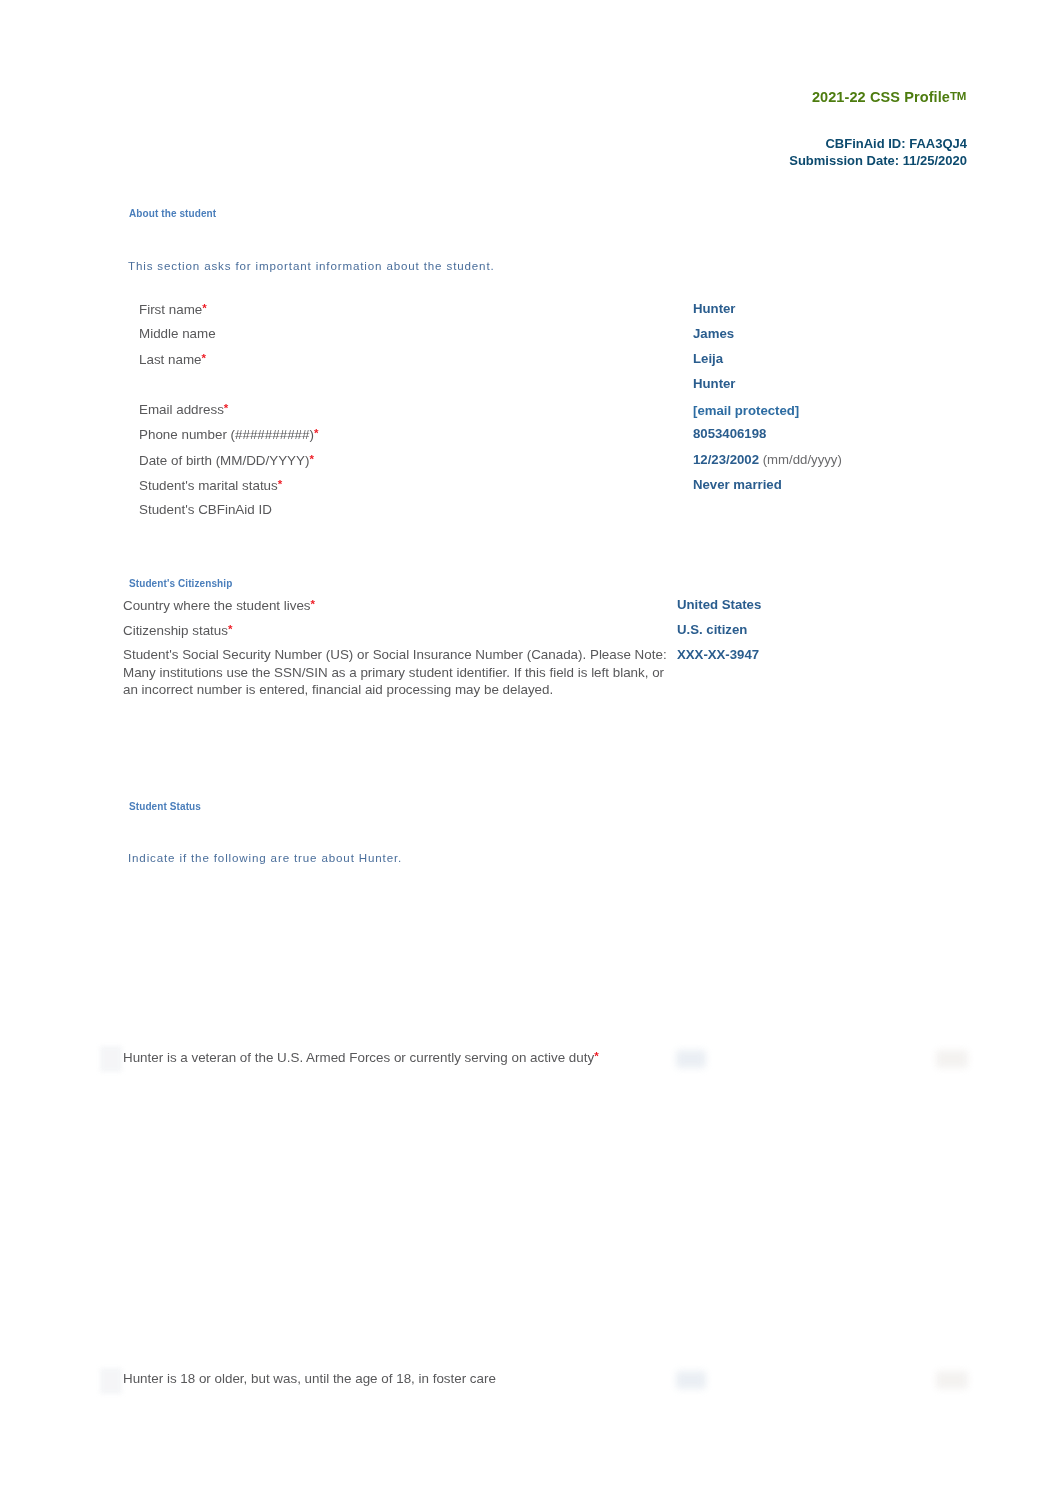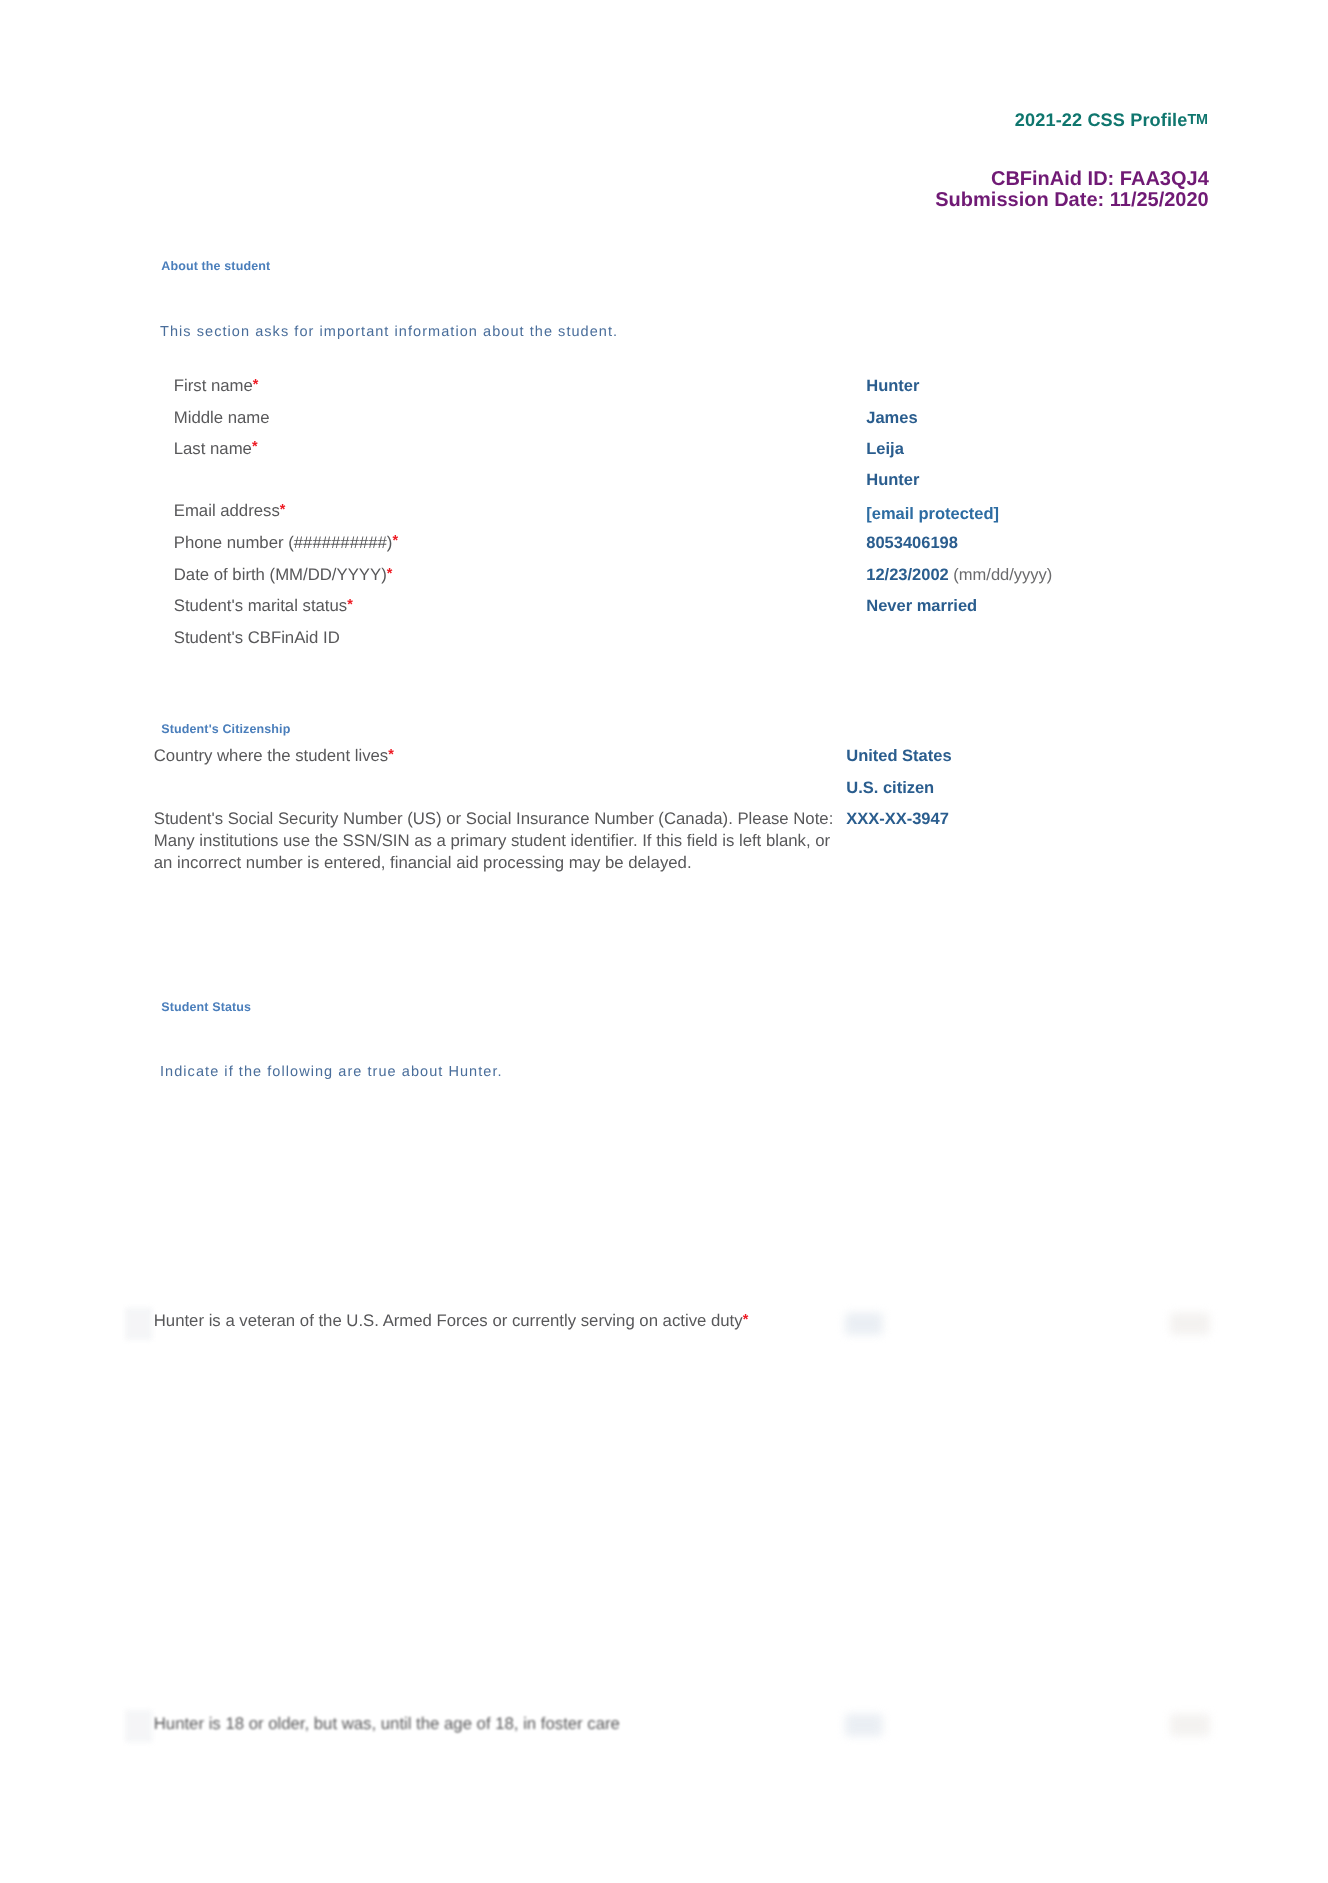--- a/index.html
+++ b/index.html
@@ -22,38 +22,38 @@
     height: 1506px;
   }
 
   
   .doc-title {
     position: absolute;
     top: 89px;
     right: 96px;
     font-size: 14.5px;
     font-weight: bold;
-    color: #0f766e;
+    color: #4d7c0f;
     letter-spacing: 0.1px;
     white-space: nowrap;
   }
   .doc-title .tm {
     font-size: 11.5px;
     vertical-align: 2px;
     letter-spacing: -0.3px;
   }
 
   .meta-block {
     position: absolute;
     top: 135px;
     right: 95px;
     text-align: right;
-    font-size: 16px;
-    font-weight: bold;
-    color: #701a75;
+    font-size: 13px;
+    font-weight: bold;
+    color: #0c4a6e;
     line-height: 17px;
     white-space: nowrap;
   }
 
   
   .section-title {
     position: absolute;
     left: 129px;
     font-size: 10px;
     font-weight: bold;
@@ -233,20 +233,21 @@
   <div class="section-title" style="top:578px;">Student's Citizenship</div>
 
   <div class="fields" style="top:596px;">
 
     <div class="row">
       <div class="label"><span>Country where the student lives</span><span class="req">*</span></div>
       <div class="value">United States</div>
     </div>
 
     <div class="row">
+      <div class="label"><span>Citizenship status</span><span class="req">*</span></div>
       <div class="value">U.S. citizen</div>
     </div>
 
     <div class="row" style="min-height:90px;">
       <div class="label" style="width:545px;">Student's Social Security Number (US) or Social Insurance Number (Canada). Please Note: Many institutions use the SSN/SIN as a primary student identifier. If this field is left blank, or an incorrect number is entered, financial aid processing may be delayed.</div>
       <div class="value">XXX-XX-3947</div>
     </div>
 
   </div>
 

